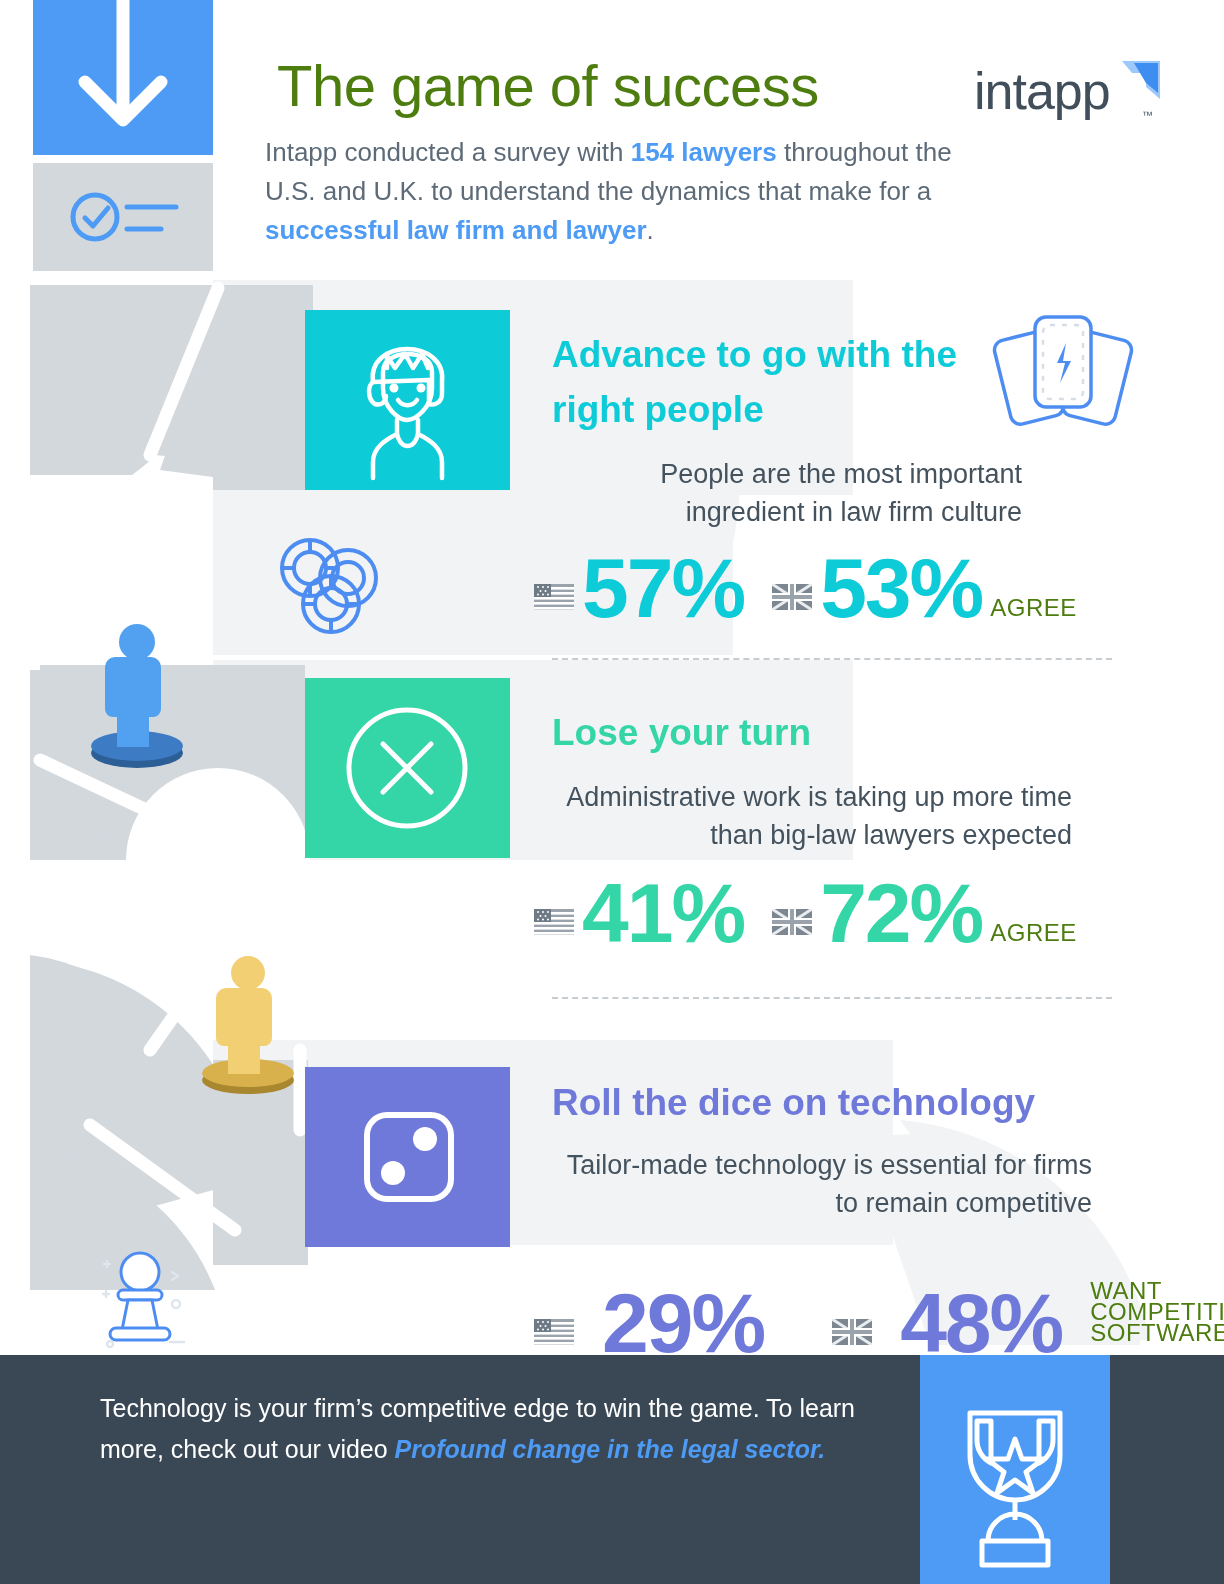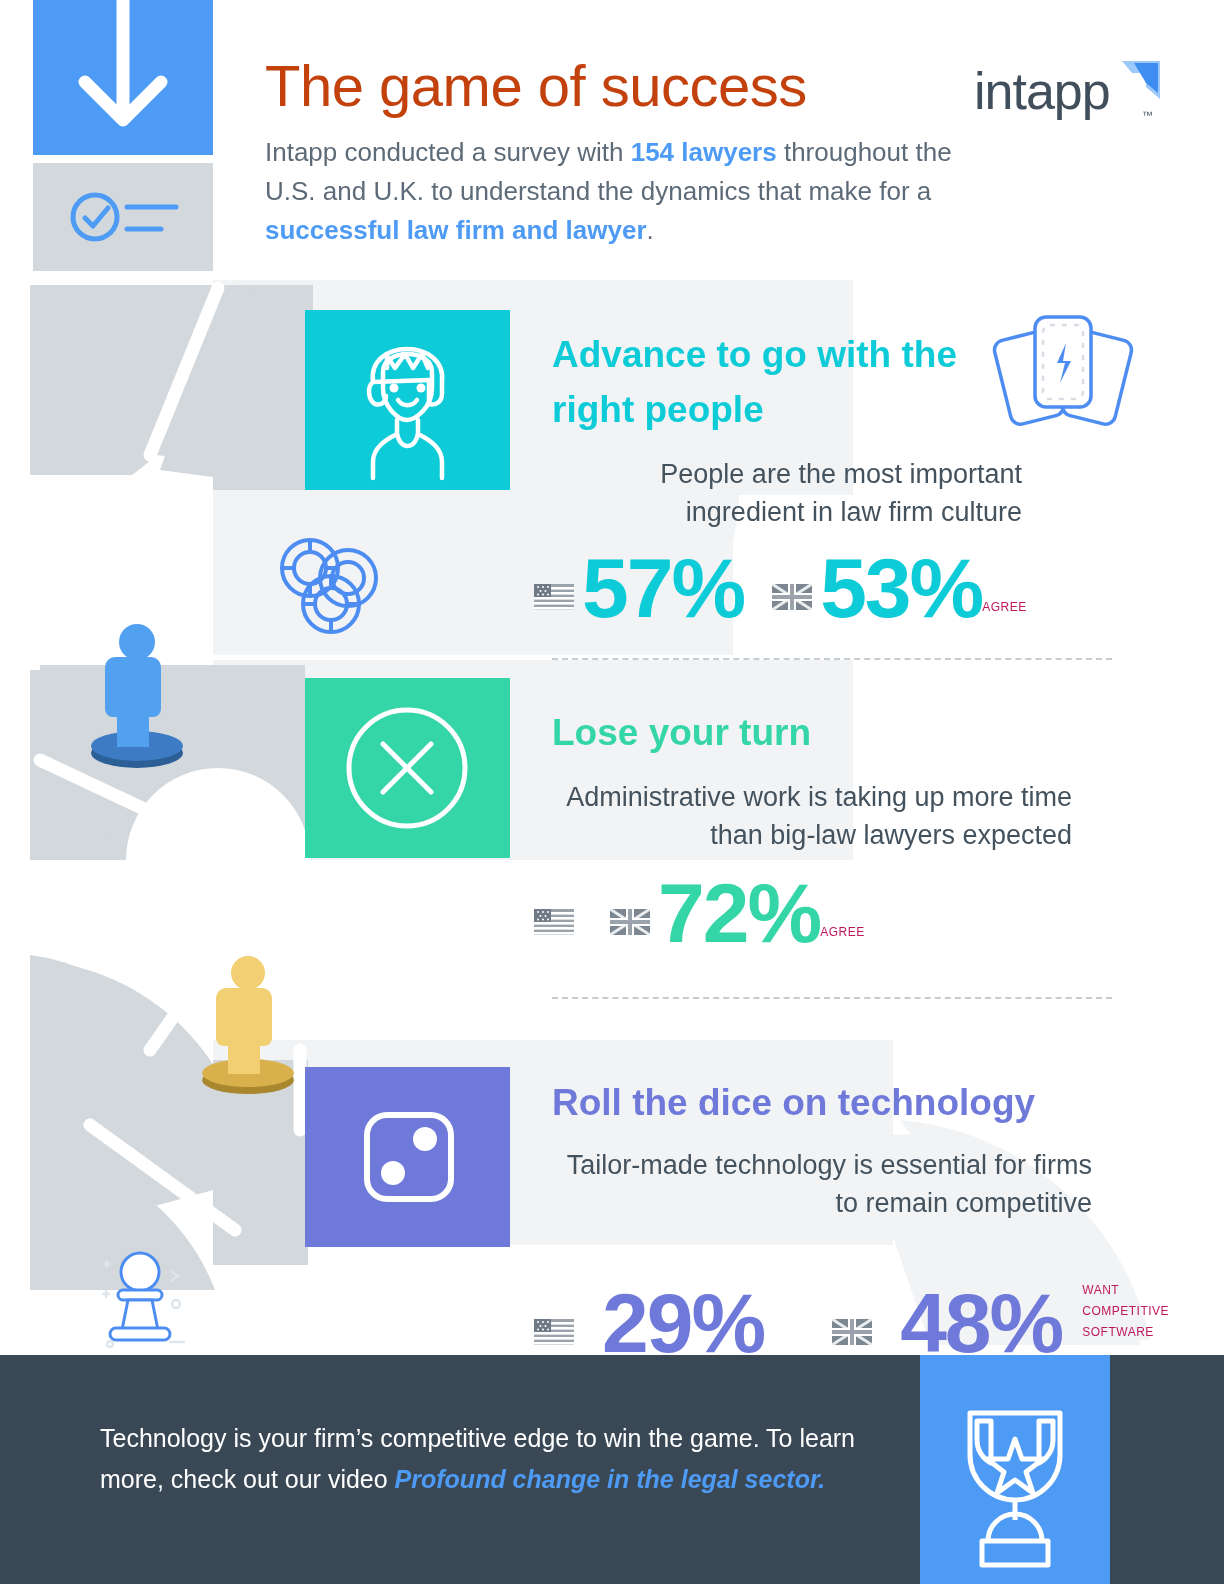--- a/index.html
+++ b/index.html
@@ -8,46 +8,46 @@
 
   
   .board{position:absolute;left:0;top:0;width:1224px;height:1355px;z-index:0;pointer-events:none;}
 
   
   .tile-arrow{position:absolute;left:33px;top:0;width:180px;height:155px;background:#4d9bf5;z-index:3;}
   .tile-check{position:absolute;left:33px;top:163px;width:180px;height:108px;background:#d3d8dd;z-index:3;}
 
   
   .header{position:absolute;left:265px;top:55px;width:700px;z-index:5;}
-  .title{font-size:58px;line-height:62px;color:#c2410c;font-weight:400;letter-spacing:-.5px;
-         font-family:"Liberation Sans",sans-serif;}
+  .title{font-size:58px;line-height:62px;color:#4d7c0f;font-weight:400;letter-spacing:-.5px;
+         font-family:"Liberation Sans",sans-serif;margin-left:12px;}
   .subtitle{margin-top:16px;font-size:26px;line-height:39px;color:#5d6b78;font-weight:400;}
   .subtitle b{color:#4d9bf5;font-weight:bold;}
 
   .logo{position:absolute;right:60px;top:55px;width:190px;height:80px;z-index:6;}
   .icon-sq{position:absolute;width:205px;height:180px;z-index:4;}
   .icon-sq svg{display:block;width:100%;height:100%;}
 
   .rtitle{position:absolute;font-weight:bold;z-index:5;}
   .rdesc{position:absolute;font-size:27px;line-height:38px;color:#44525e;z-index:5;text-align:right;}
 
   .stats{position:absolute;display:flex;align-items:flex-end;z-index:5;}
   .flag{width:40px;height:26px;margin-right:8px;margin-bottom:16px;flex:0 0 auto;}
   .pct{font-size:84px;line-height:76px;font-weight:bold;letter-spacing:-2px;}
   .gap{width:28px;}
-  .agree{font-size:12px;line-height:21px;color:#be185d;letter-spacing:.5px;margin-left:0;margin-bottom:8px;white-space:pre-line;}
+  .agree{font-size:24px;line-height:21px;color:#4d7c0f;letter-spacing:.5px;margin-left:8px;margin-bottom:8px;white-space:pre-line;}
 
   .divider{position:absolute;height:0;border-top:2px dashed #c7ccd1;z-index:5;}
 
   
   .deco{position:absolute;z-index:4;}
 
   
   .footer{position:absolute;left:0;top:1355px;width:1224px;height:229px;background:#3a4856;z-index:7;}
-  .footer-text{position:absolute;left:100px;top:1418px;width:790px;font-size:25px;line-height:41px;color:#ffffff;z-index:9;}
+  .footer-text{position:absolute;left:100px;top:1388px;width:790px;font-size:25px;line-height:41px;color:#ffffff;z-index:9;}
   .footer-text i{color:#4d9bf5;font-style:italic;font-weight:bold;}
   .trophy-panel{position:absolute;left:920px;top:1355px;width:190px;height:229px;background:#4d9bf5;z-index:8;}
   .trophy-panel svg{display:block;width:100%;height:100%;}
 </style>
 </head>
 <body>
 
 <div class="page">
 
   <svg class="board" viewBox="0 0 1224 1355">
@@ -285,20 +285,21 @@
           <circle cx="4" cy="3" r="1"></circle>
           <circle cx="9" cy="3" r="1"></circle>
           <circle cx="14" cy="3" r="1"></circle>
           <circle cx="6.5" cy="7" r="1"></circle>
           <circle cx="11.5" cy="7" r="1"></circle>
           <circle cx="4" cy="10.5" r="1"></circle>
           <circle cx="9" cy="10.5" r="1"></circle>
           <circle cx="14" cy="10.5" r="1"></circle>
         </g>
     </svg>
+    <span class="pct" style="color:#34d5a6;">41%</span>
     <span class="gap"></span>
     <svg class="flag" viewBox="0 0 40 26">
       <rect width="40" height="26" fill="#7c8791"></rect>
       <g stroke="#e9edf0" stroke-width="3">
           <line x1="0" y1="0" x2="40" y2="26"></line>
           <line x1="40" y1="0" x2="0" y2="26"></line>
         </g>
       <g stroke="#ffffff" stroke-width="8">
           <line x1="20" y1="0" x2="20" y2="26"></line>
           <line x1="0" y1="13" x2="40" y2="13"></line>

